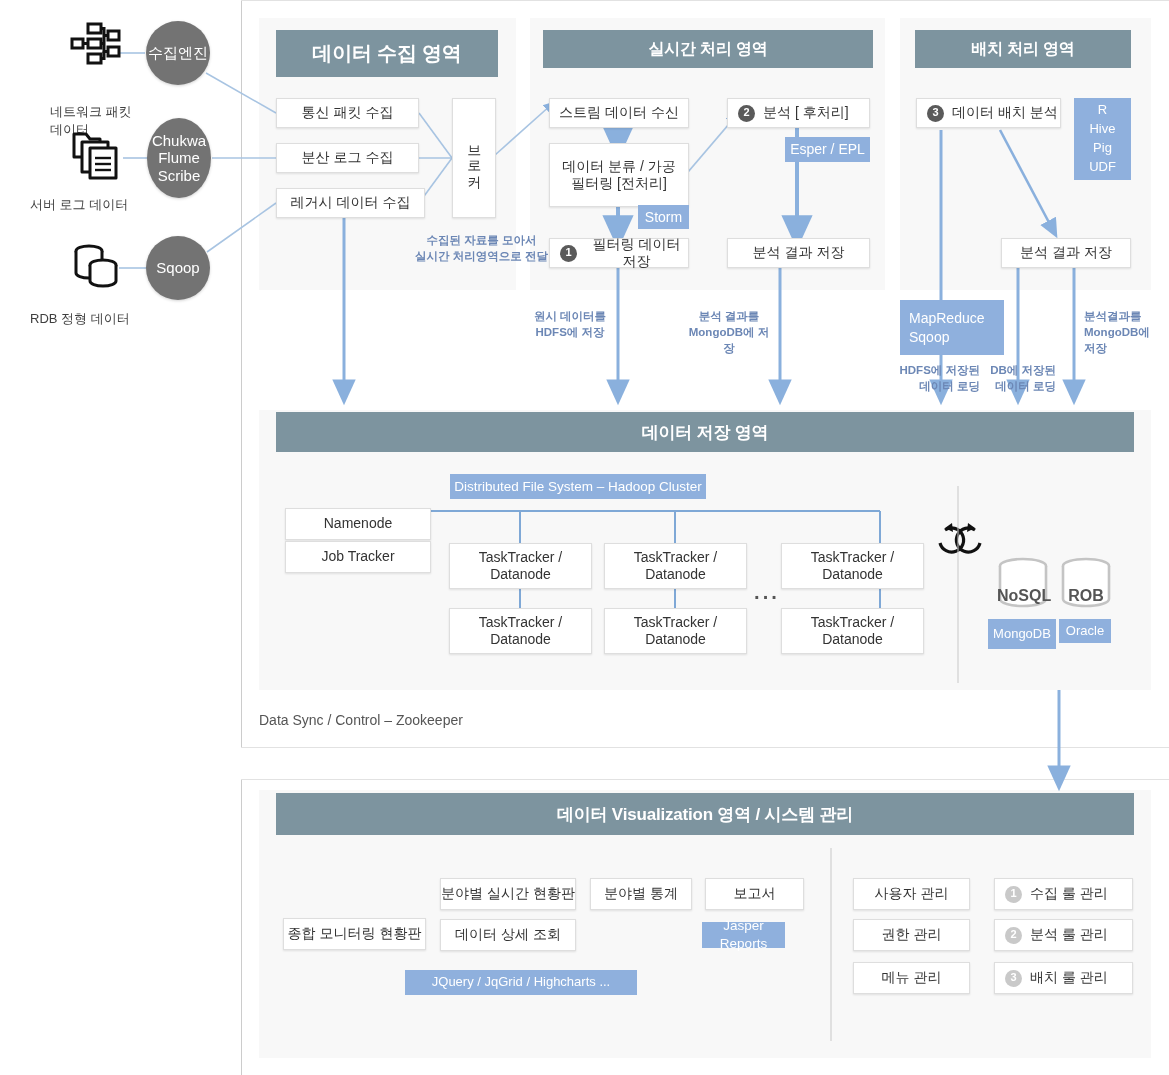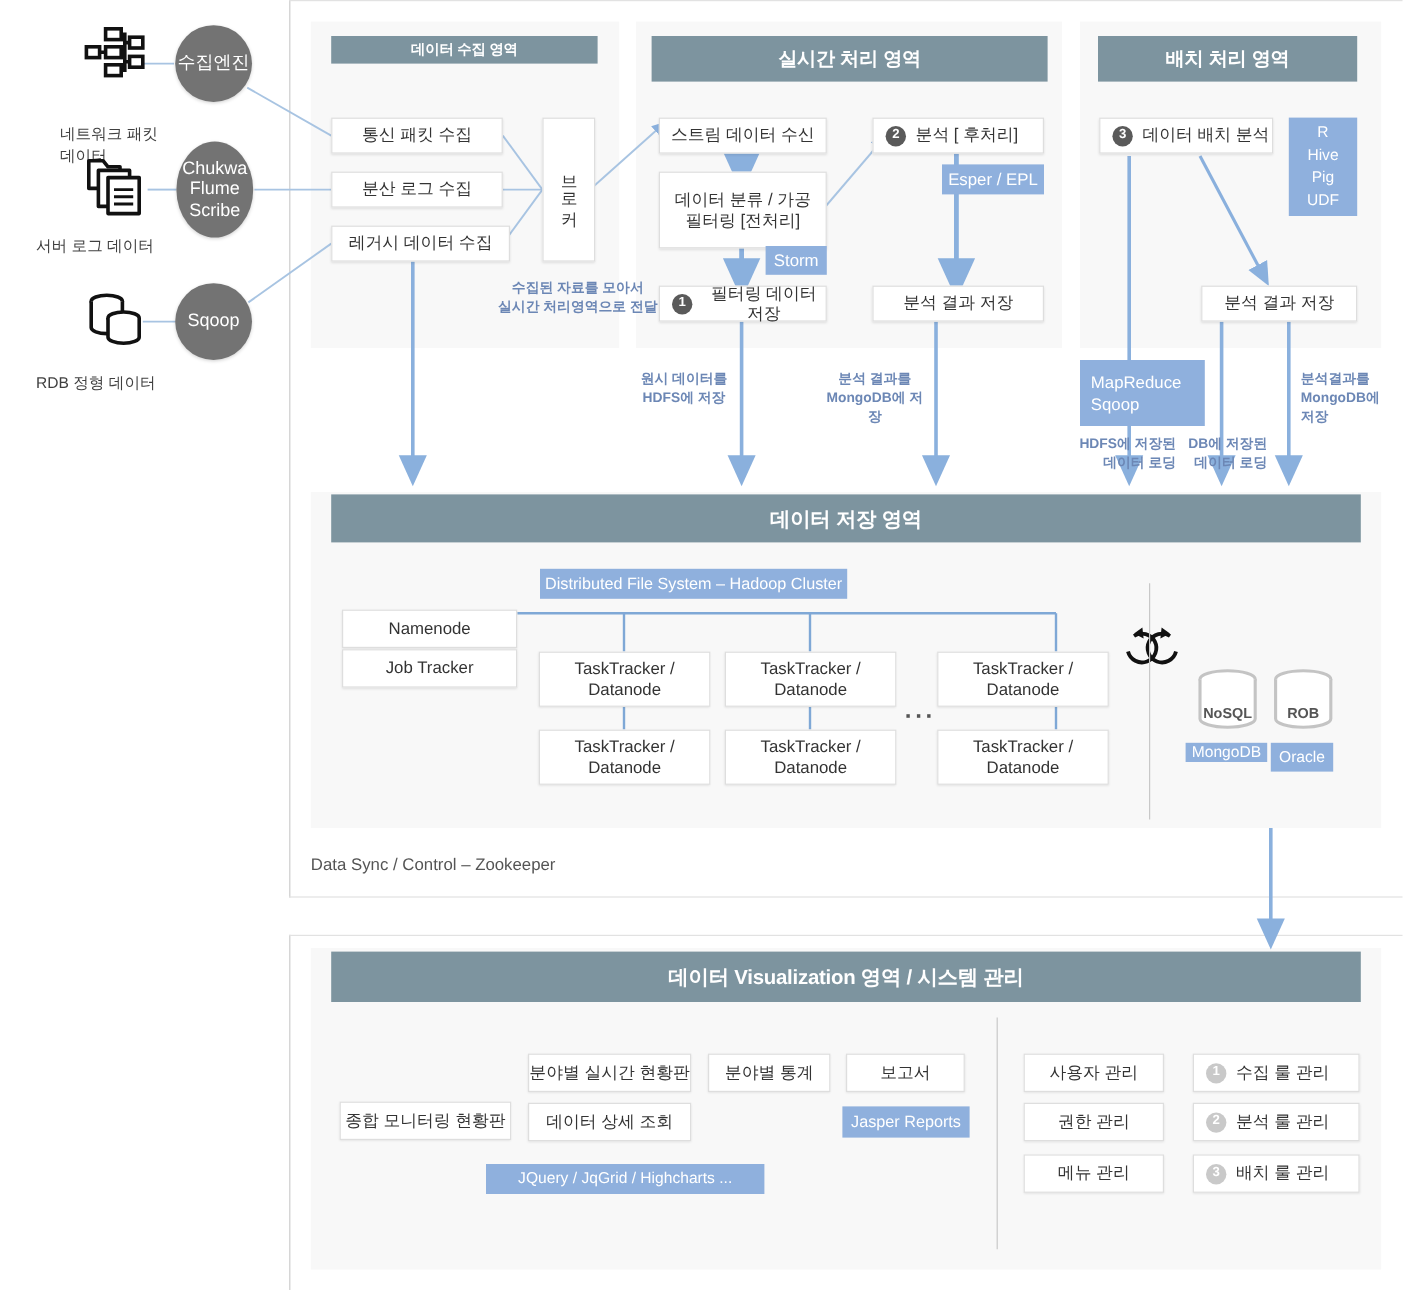--- a/index.html
+++ b/index.html
@@ -103,21 +103,21 @@
     text-orientation:upright;
     letter-spacing:1px;
   }
   svg.ov{position:absolute;left:0;top:0;width:1169px;height:1075px;pointer-events:none;}
   .ellipsis{
     position:absolute;color:#555;font-size:20px;font-weight:bold;letter-spacing:2px;
   }
   .cyl{position:absolute;}
   .cyl-label{
     position:absolute;width:100%;text-align:center;
-    font-size:12px;font-weight:bold;color:#555;
+    font-size:16px;font-weight:bold;color:#555;
   }
 </style>
 </head>
 <body>
 
 <div id="stage">
 
   <div class="vrule" style="left:241px;top:0;width:1px;height:748px;"></div>
   <div class="outer-rule" style="left:241px;top:0;width:928px;height:1px;"></div>
   <div class="outer-rule" style="left:241px;top:747px;width:928px;height:1px;"></div>
@@ -235,21 +235,21 @@
     </svg>
   </div>
   <div class="srclabel" style="left:30px;top:310px;width:160px;">RDB 정형 데이터</div>
 
   <div class="circ" style="left:146px;top:21px;width:64px;height:64px;white-space:pre-line;">수집엔진</div>
   <div class="circ" style="left:147px;top:118px;width:64px;height:80px;border-radius:40px/50px;white-space:pre-line;">Chukwa
 Flume
 Scribe</div>
   <div class="circ" style="left:146px;top:236px;width:64px;height:64px;white-space:pre-line;">Sqoop</div>
 
-  <div class="hdr" style="left:276px;top:30px;width:222px;height:23px;font-size:12px;">데이터 수집 영역</div>
+  <div class="hdr" style="left:276px;top:30px;width:222px;height:47px;font-size:20px;">데이터 수집 영역</div>
   <div class="box" style="left:276px;top:98px;width:143px;height:30px;">통신 패킷 수집</div>
   <div class="box" style="left:276px;top:143px;width:143px;height:30px;">분산 로그 수집</div>
   <div class="box" style="left:276px;top:188px;width:149px;height:30px;">레거시 데이터 수집</div>
   <div class="box" style="left:452px;top:98px;width:44px;height:120px;">
     <span class="vert-text">브로커</span>
   </div>
   <div class="note c" style="left:394px;top:232px;width:175px;white-space:pre-line;">수집된 자료를 모아서
 실시간 처리영역으로 전달</div>
 
   <div class="hdr" style="left:543px;top:30px;width:330px;height:38px;font-size:16px;">실시간 처리 영역</div>
@@ -322,34 +322,34 @@
   </div>
   <div class="cyl" style="left:1060px;top:557px;width:52px;height:52px;">
     <svg viewBox="0 0 52 52" width="52" height="52">
       <g fill="#ffffff" stroke="#c4c4c4" stroke-width="2.6">
         <ellipse cx="26" cy="9" rx="23" ry="7"></ellipse>
         <path d="M3 9 v33 a23,7 0 0,0 46,0 v-33"></path>
       </g>
     </svg>
     <div class="cyl-label" style="top:30px;">ROB</div>
   </div>
-  <div class="badge" style="left:988px;top:619px;width:68px;height:16px;font-size:13px;">MongoDB</div>
+  <div class="badge" style="left:988px;top:619px;width:68px;height:30px;font-size:13px;">MongoDB</div>
   <div class="badge" style="left:1059px;top:619px;width:52px;height:24px;font-size:13px;">Oracle</div>
 
   <div class="plain" style="left:259px;top:712px;">Data Sync / Control – Zookeeper</div>
 
   <div class="hdr" style="left:276px;top:793px;width:858px;height:42px;font-size:17px;">데이터 Visualization 영역 / 시스템 관리</div>
 
   <div class="box" style="left:283px;top:918px;width:143px;height:32px;">종합 모니터링 현황판</div>
   <div class="box" style="left:440px;top:878px;width:136px;height:32px;">분야별 실시간 현황판</div>
   <div class="box" style="left:590px;top:878px;width:102px;height:32px;">분야별 통계</div>
   <div class="box" style="left:705px;top:878px;width:99px;height:32px;">보고서</div>
   <div class="box" style="left:440px;top:919px;width:136px;height:32px;">데이터 상세 조회</div>
   <div class="badge" style="left:405px;top:970px;width:232px;height:25px;font-size:13px;">JQuery / JqGrid / Highcharts ...</div>
-  <div class="badge" style="left:702px;top:922px;width:106px;height:26px;font-size:13.5px;">Jasper Reports</div>
+  <div class="badge" style="left:702px;top:922px;width:83px;height:26px;font-size:13.5px;">Jasper Reports</div>
 
   <div class="box" style="left:853px;top:878px;width:117px;height:32px;">사용자 관리</div>
   <div class="box" style="left:853px;top:919px;width:117px;height:32px;">권한 관리</div>
   <div class="box" style="left:853px;top:962px;width:117px;height:32px;">메뉴 관리</div>
 
   <div class="box num" style="left:994px;top:878px;width:139px;height:32px;">
     <span class="numbadge light">1</span>
     <span>수집 룰 관리</span>
   </div>
   <div class="box num" style="left:994px;top:919px;width:139px;height:32px;">

